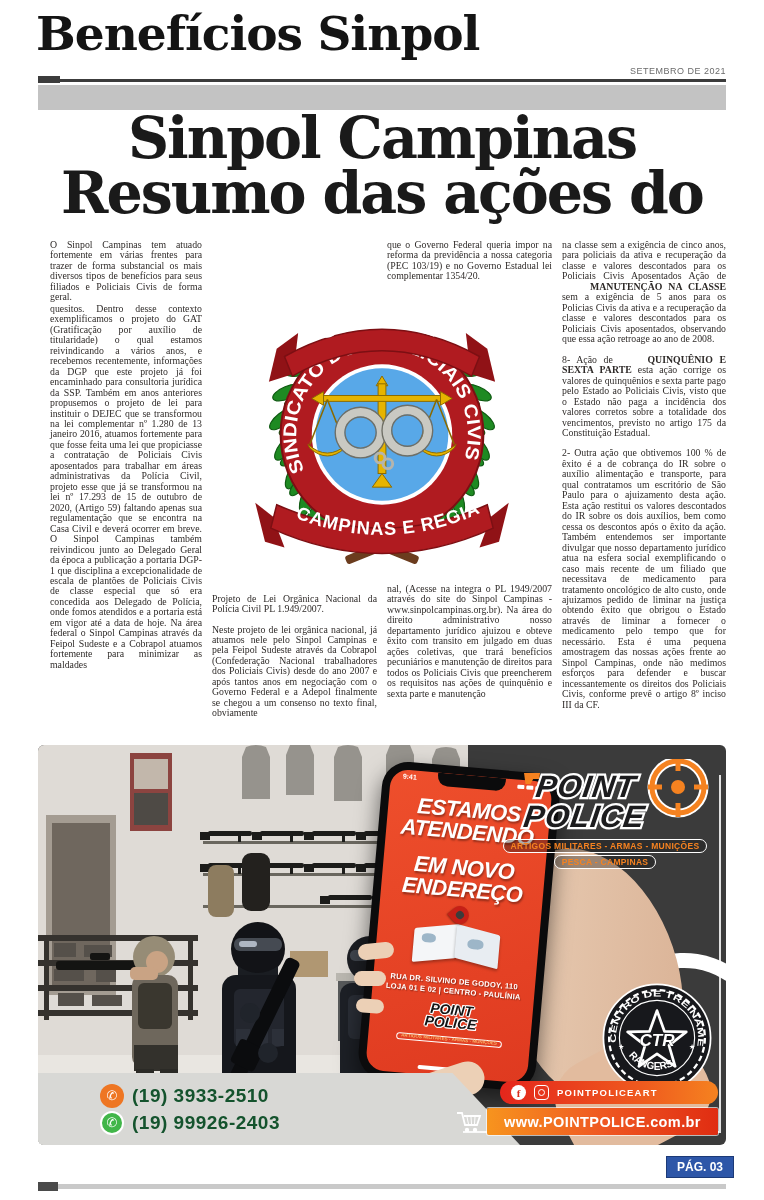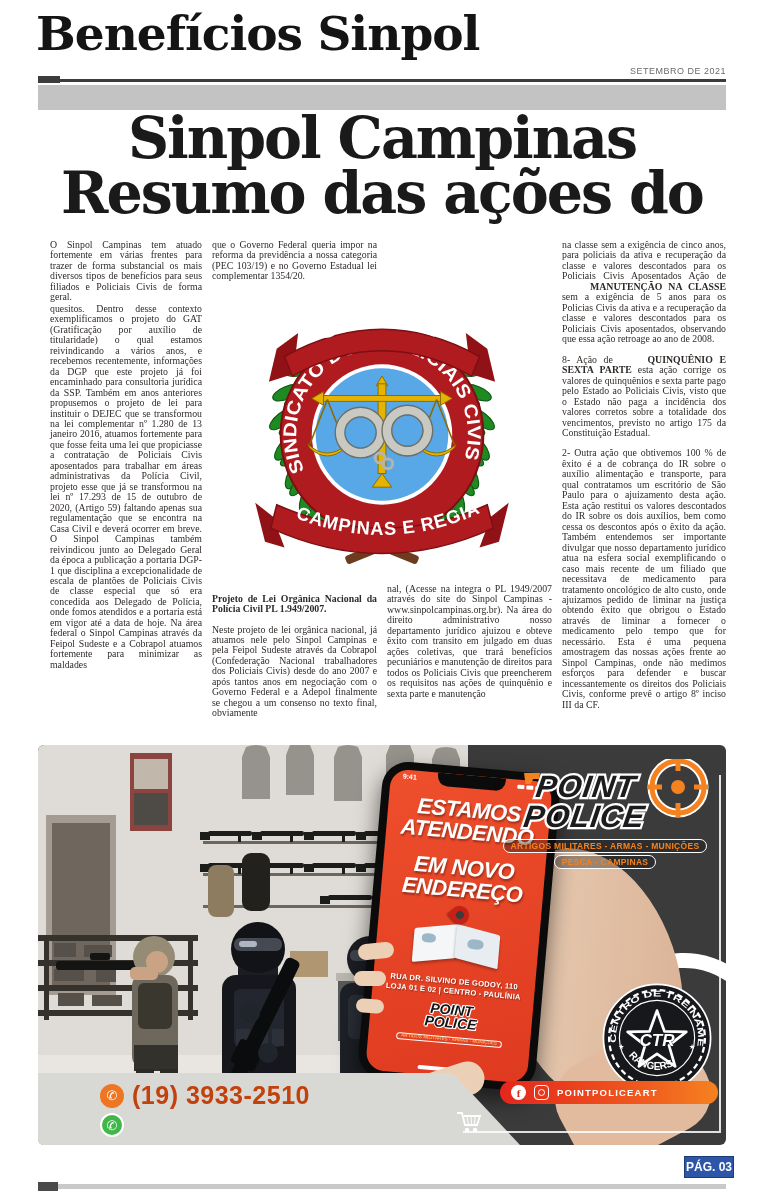--- a/index.html
+++ b/index.html
@@ -19,26 +19,26 @@
   .headline{position:absolute;left:0;right:0;top:110px;text-align:center;
     font-family:"DejaVu Serif",serif;font-weight:900;font-size:57px;line-height:0.97;
     letter-spacing:-2px;color:#1a1a1a;}
 
   
   .article{position:absolute;left:38px;top:240px;width:688px;height:484px;display:flex;gap:10px;
     font-size:9.8px;line-height:1.07;text-align:justify;color:#2e2a28;}
   .col{width:164px;overflow:hidden;}
   .col p{margin:0 0 1px 12px;}
   .mid{width:340px;display:flex;flex-direction:column;}
-  .mid-top{display:flex;gap:26px;height:46px;overflow:hidden;}
+  .mid-top{display:flex;gap:26px;height:46px;overflow:hidden;justify-content:flex-end;}
   .mid-top .half{width:165px;}
   .logo-area{height:298px;display:flex;align-items:center;justify-content:center;}
   .mid-bottom{display:flex;gap:10px;flex:1;overflow:hidden;}
   .mid-bottom .half{width:165px;}
-  .bold-head{font-weight:bold;}
+  .bold-head{font-weight:normal;}
   .col4 p{margin:0 0 10px 0;}
   strong{font-weight:bold;margin-left:28px;}
 
   
   .ad{position:absolute;left:38px;top:745px;width:688px;height:400px;background:#3b3b3b;
     border-radius:6px;overflow:hidden;font-family:"Liberation Sans",sans-serif;}
   .scene{position:absolute;left:0;top:0;z-index:0;}
   .ad-frame{position:absolute;right:5px;top:30px;width:256px;height:356px;
     border-right:2px solid rgba(255,255,255,.85);border-bottom:2px solid rgba(255,255,255,.85);z-index:5;}
 
@@ -103,21 +103,21 @@
 
   
   .contact-strip{position:absolute;left:0;bottom:0;width:482px;height:72px;background:#d8d8d5;
     clip-path:polygon(0 0,86% 0,100% 100%,0 100%);z-index:4;display:flex;flex-direction:column;
     justify-content:center;gap:3px;padding-left:62px;box-sizing:border-box;}
   .contact-row{display:flex;align-items:center;gap:8px;}
   .contact-icon{width:24px;height:24px;border-radius:50%;color:#fff;display:flex;
     align-items:center;justify-content:center;font-size:13px;flex:0 0 auto;}
   .ic-phone{background:#ee7623;}
   .ic-wa{background:#41b649;border:2px solid #fff;box-sizing:border-box;}
-  .contact-num{font-weight:700;font-size:25px;color:#c2410c;letter-spacing:0.5px;}
+  .contact-num{font-weight:700;font-size:19px;color:#14532d;letter-spacing:0.5px;}
 
   
   .social-pill{position:absolute;right:8px;top:336px;width:218px;height:23px;border-radius:12px;
     background:linear-gradient(90deg,#e4261c,#ef5a1e 65%,#f58220);display:flex;align-items:center;
     gap:8px;padding:0 11px;z-index:6;box-sizing:border-box;}
   .fb-ic{width:15px;height:15px;border-radius:50%;background:#fff;color:#d92a1a;
     font-family:"Liberation Serif",serif;font-weight:700;font-size:11px;display:flex;
     align-items:center;justify-content:center;flex:0 0 auto;}
   .ig-ic{width:13px;height:13px;border:1.6px solid #fff;border-radius:4px;position:relative;flex:0 0 auto;}
   .ig-ic::after{content:"";position:absolute;left:3px;top:3px;width:5px;height:5px;
@@ -127,21 +127,21 @@
     align-items:center;gap:5px;z-index:6;}
   .web-bar{flex:1;height:100%;background:linear-gradient(90deg,#f7941e,#ef5822,#e02d12);
     display:flex;align-items:center;justify-content:center;color:#fff;font-weight:800;
     font-size:14.5px;letter-spacing:0.4px;border-radius:2px;box-shadow:0 0 0 1px rgba(255,255,255,.65);}
 
   
   .footer-rule{position:absolute;left:38px;right:38px;top:1184px;height:5px;background:#c9c9c9;}
   .footer-stub{position:absolute;left:38px;top:1182px;width:20px;height:9px;background:#4a4a4a;}
   .page-badge{position:absolute;right:30px;top:1156px;background:#2d56a8;color:#fff;
     font-family:"Liberation Sans",sans-serif;font-weight:700;font-size:12px;
-    padding:3px 1px;border:1px solid #1c3a77;}
+    padding:3px 10px;border:1px solid #1c3a77;}
 </style>
 </head>
 <body>
 
 <div class="page">
 
   <div class="masthead-title">Benefícios Sinpol</div>
   <div class="masthead-date">SETEMBRO DE 2021</div>
   <div class="masthead-stub"></div>
   <div class="masthead-rule"></div>
@@ -567,37 +567,39 @@
       <text x="78" y="60" font-size="6" fill="#ffffff">★</text>
     </svg>
 
     <div class="contact-strip">
       <div class="contact-row">
         <span class="contact-icon ic-phone">✆</span>
         <span class="contact-num">(19) 3933-2510</span>
       </div>
       <div class="contact-row">
         <span class="contact-icon ic-wa">✆</span>
+        <span class="contact-num">(19) 99926-2403</span>
       </div>
     </div>
 
     <div class="social-pill">
       <span class="fb-ic">f</span>
       <span class="ig-ic"></span>
       <span class="social-text">POINTPOLICEART</span>
     </div>
     <div class="website">
       <svg width="26" height="24" viewBox="0 0 26 24">
         <path d="M1 3 h5 l3 12 h12 l3 -9 h-16" fill="none" stroke="#ffffff" stroke-width="1.8"></path>
         <line x1="11" y1="7" x2="12.5" y2="14" stroke="#ffffff" stroke-width="1"></line>
         <line x1="15" y1="7" x2="15.5" y2="14" stroke="#ffffff" stroke-width="1"></line>
         <line x1="19" y1="7" x2="18.5" y2="14" stroke="#ffffff" stroke-width="1"></line>
         <circle cx="11" cy="20" r="2.2" fill="#ffffff"></circle>
         <circle cx="19" cy="20" r="2.2" fill="#ffffff"></circle>
       </svg>
+      <div class="web-bar">www.POINTPOLICE.com.br</div>
     </div>
   </div>
 
   <div class="footer-rule"></div>
   <div class="footer-stub"></div>
   <div class="page-badge">PÁG. 03</div>
 
 </div>
 
 </body></html>

